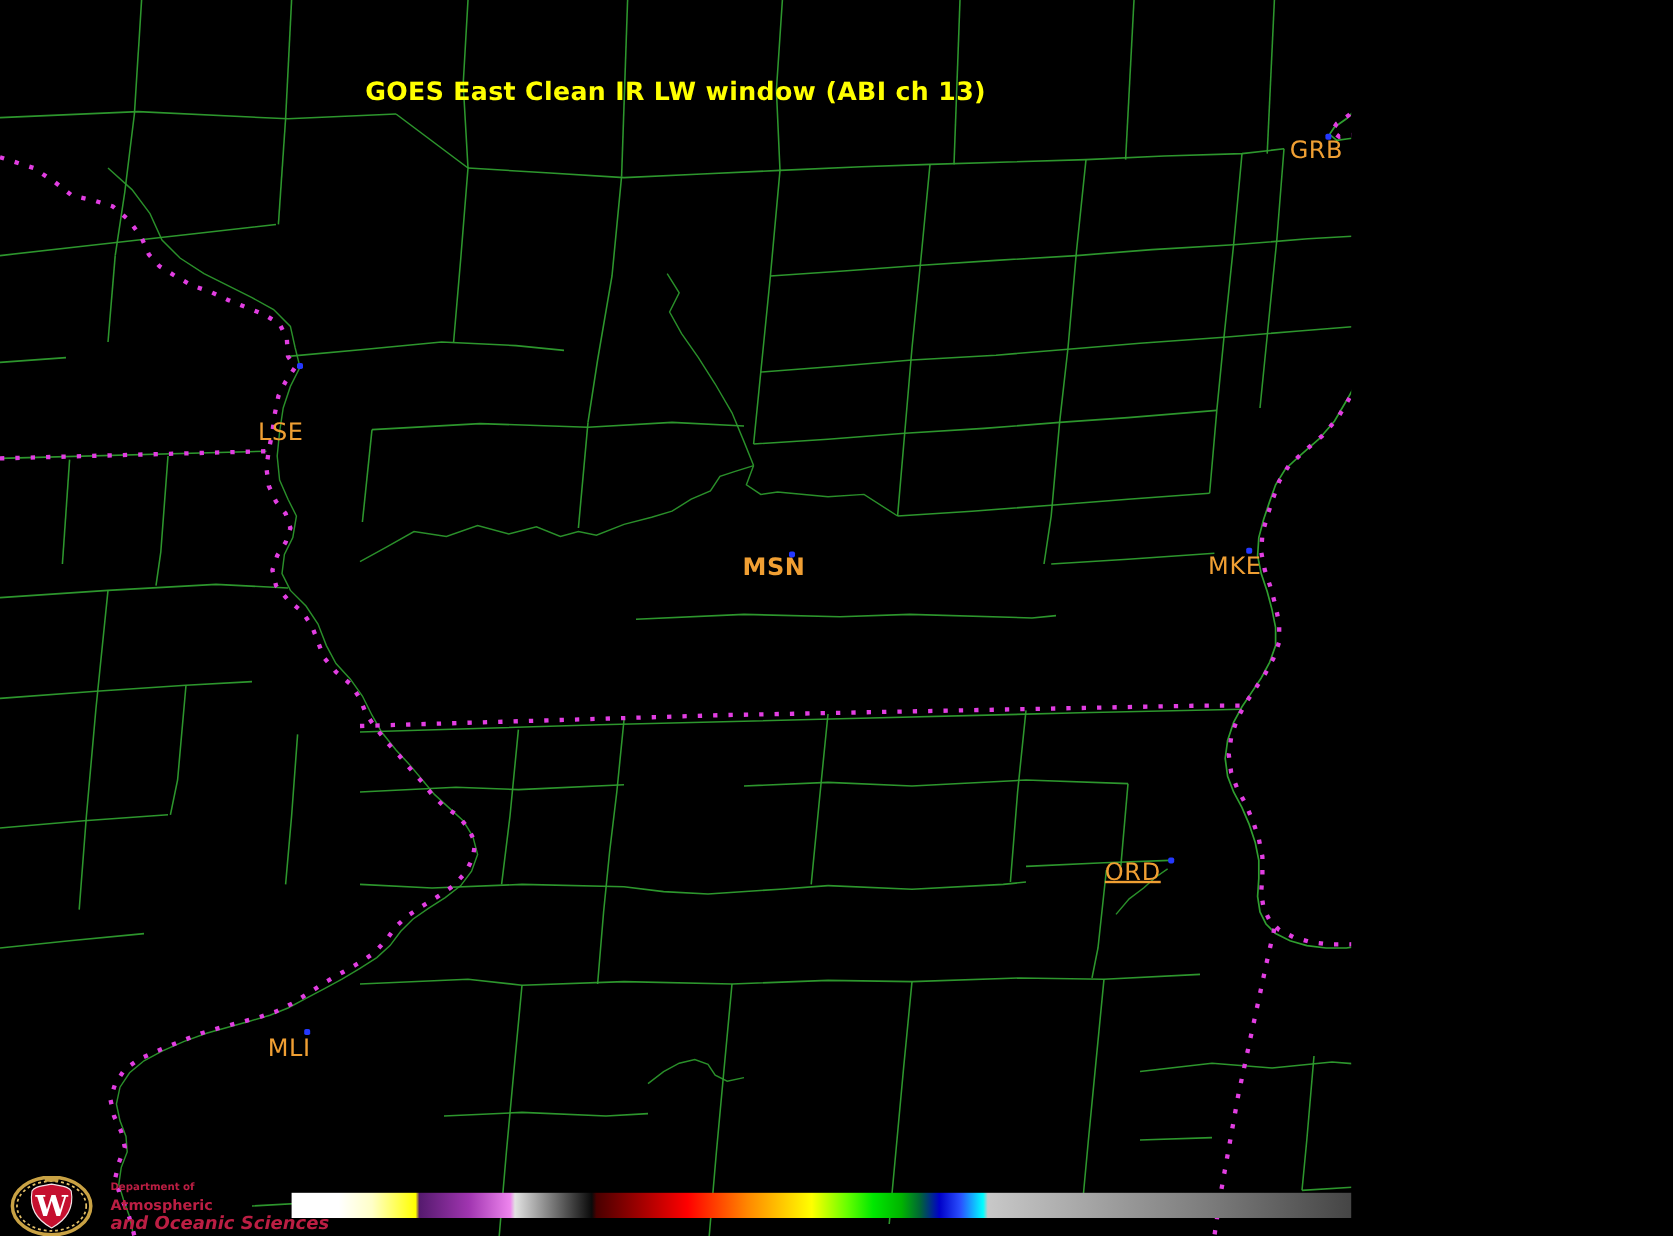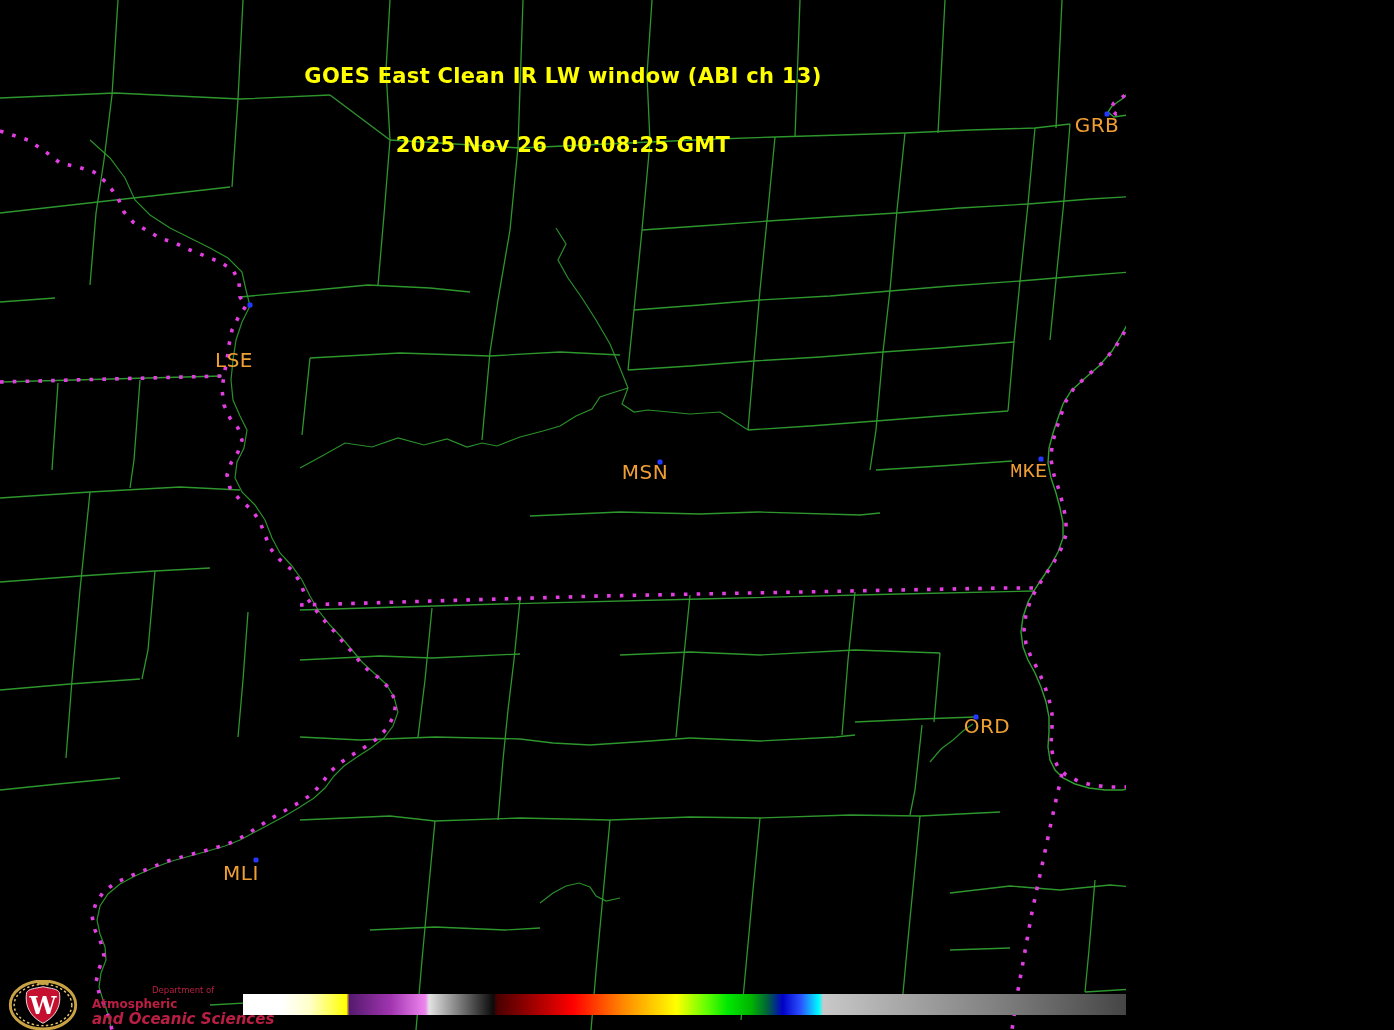--- a/index.html
+++ b/index.html
@@ -17,21 +17,21 @@
     color:var(--titlecol,#ffff00);font-weight:bold;font-size:21px;line-height:23px;
     white-space:pre;letter-spacing:.3px;
   }
   .station{position:absolute;transform:translate(-50%,-50%);color:var(--stationcol,#f09f33);
     font-size:20px;font-weight:500;letter-spacing:.5px;white-space:nowrap;}
   .stdot{position:absolute;width:5px;height:5px;background:var(--dotcol,#2438ff);
     border-radius:1.5px;transform:translate(-50%,-50%);}
   #colorbar{position:absolute;left:243px;top:994px;width:985px;height:21px;}
   #logo{position:absolute;left:6px;top:980px;display:flex;align-items:flex-start;}
   #logotext{margin-left:12px;color:var(--logocol,#bb1e43);line-height:1;}
-  #logo-dept{font-size:8.5px;margin-top:6px;font-weight:400;text-align:center;}
+  #logo-dept{font-size:8.5px;margin-top:6px;font-weight:700;}
   #logo-l1{font-size:12px;margin-top:3px;font-weight:600;}
   #logo-l2{font-size:15px;margin-top:2px;font-weight:600;font-style:italic;}
 </style>
 </head>
 <body>
 
 <div id="stage">
 
   <svg id="mapsvg" width="1394" height="1030" viewBox="0 0 1394 1030">
 
@@ -132,33 +132,32 @@
       <polyline class="border" points="300,605 400,602 500,599 600,596 700,594 800,592 900,590 1000,588 1035,588"></polyline>
       <polyline class="border" transform="translate(2,-3)" points="1240,0 1215,16 1190,34 1165,55 1148,72 1133,88 1122,99 1112,106 1108,112 1114,117 1128,115 1146,107 1165,96 1186,84 1208,72 1230,58 1250,45 1264,32 1274,20 1282,10 1290,2"></polyline>
       <polyline class="border" transform="translate(2,-3)" points="1290,2 1300,6 1296,16 1290,26 1294,34 1306,36 1320,31 1334,23 1345,13 1352,4 1358,0"></polyline>
       <polyline class="border" transform="translate(3,-3)" points="1368,0 1356,12 1344,26 1332,42 1320,58 1308,76 1297,93 1287,110 1279,127 1272,144 1266,160 1258,175 1247,187 1234,195 1220,200 1209,210 1195,226 1180,244 1165,262 1152,280 1142,298 1132,316 1122,334 1112,351 1099,366 1084,379 1071,391 1063,404 1058,418 1053,433 1049,448 1048,463 1051,478 1056,493 1060,508 1063,523 1063,538 1058,552 1051,565 1043,577 1035,589 1028,602 1023,617 1021,632 1023,647 1028,660 1035,673 1041,687 1046,702 1049,717 1049,732 1048,747 1050,760 1055,770 1063,778 1075,784 1089,788 1105,790 1122,790 1142,787 1162,781 1182,774 1202,767 1222,760 1242,755 1262,753 1300,752 1347,751 1394,750"></polyline>
       <polyline class="border" points="1062,774 1056,800 1050,828 1044,856 1038,884 1032,912 1027,940 1022,968 1017,996 1012,1030"></polyline>
     </g>
   </svg>
 
   <div id="title">
     <div>GOES East Clean IR LW window (ABI ch 13)</div>
-    <div>2025 Nov 26  00:08:25 GMT</div>
   </div>
 
   <div id="stations">
       <div class="station" style="left: 1097px; top: 125px;">GRB</div>
       <div class="stdot" style="left: 1107px; top: 114px;"></div>
       <div class="station" style="left: 234px; top: 314px; margin-top: 46px;">LSE</div>
       <div class="stdot" style="left: 250px; top: 305px;"></div>
-      <div class="station" style="left: 645px; top: 472px;">MSN</div>
+      <div class="station" style="left: 645px; top: 472px; font-weight: bold;">MSN</div>
       <div class="stdot" style="left: 660px; top: 462px;"></div>
-      <div class="station" style="left: 1029px; top: 471px; font-family: Liberation Mono, monospace;">MKE</div>
+      <div class="station" style="left: 1029px; top: 471px;">MKE</div>
       <div class="stdot" style="left: 1041px; top: 459px;"></div>
-      <div class="station" style="left: 987px; top: 726px;">ORD</div>
+      <div class="station" style="left: 944px; top: 726px; text-decoration: underline;">ORD</div>
       <div class="stdot" style="left: 976px; top: 717px;"></div>
       <div class="station" style="left: 241px; top: 873px;">MLI</div>
       <div class="stdot" style="left: 256px; top: 860px;"></div>
     </div>
 
   <div id="colorbar" style="background: linear-gradient(to right, rgb(255, 255, 255) 0%, rgb(255, 255, 255) 4%, rgb(255, 255, 200) 6.8%, rgb(255, 255, 0) 10.5%, rgb(85, 26, 110) 10.8%, rgb(160, 53, 176) 15%, rgb(238, 133, 238) 18.5%, rgb(226, 226, 226) 18.9%, rgb(46, 46, 46) 24.3%, rgb(10, 10, 10) 25.4%, rgb(74, 0, 0) 25.8%, rgb(255, 0, 0) 33.5%, rgb(255, 136, 0) 38.6%, rgb(255, 255, 0) 44%, rgb(102, 255, 0) 47%, rgb(0, 232, 0) 49.2%, rgb(0, 180, 0) 51.6%, rgb(0, 100, 55) 53.2%, rgb(0, 0, 200) 54.8%, rgb(42, 80, 255) 56.6%, rgb(0, 255, 255) 58.5%, rgb(200, 200, 200) 58.9%, rgb(122, 122, 122) 78%, rgb(22, 22, 22) 100%);"></div>
 
   <div id="logo">
     <svg width="74" height="50" viewBox="0 0 74 52">
       <ellipse cx="37" cy="26" rx="34" ry="25" fill="none" stroke="#c9a244" stroke-width="3"></ellipse>

